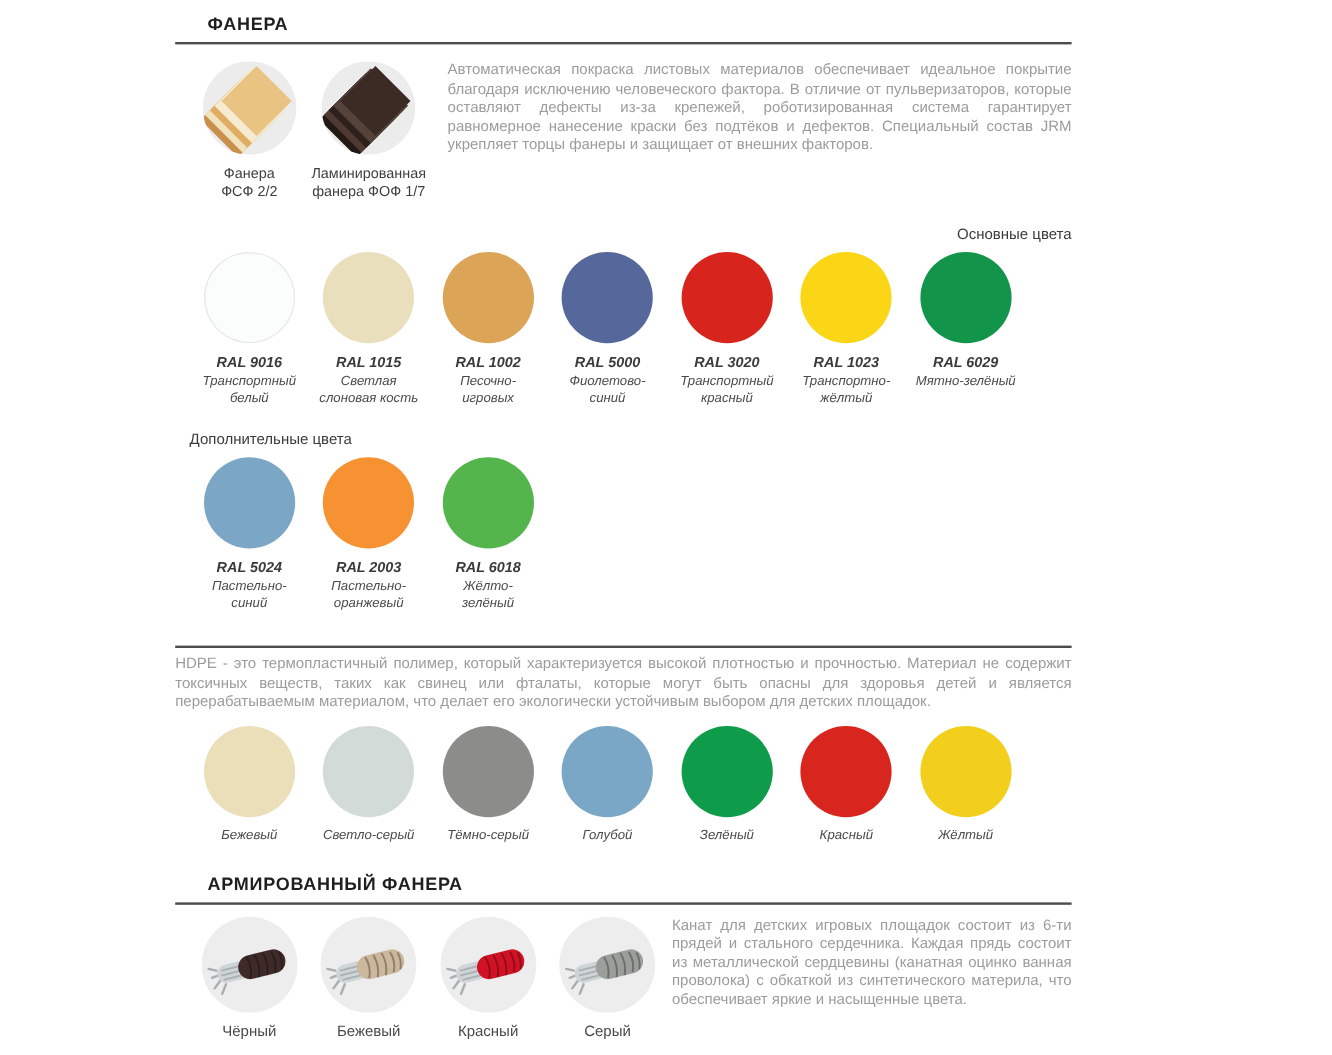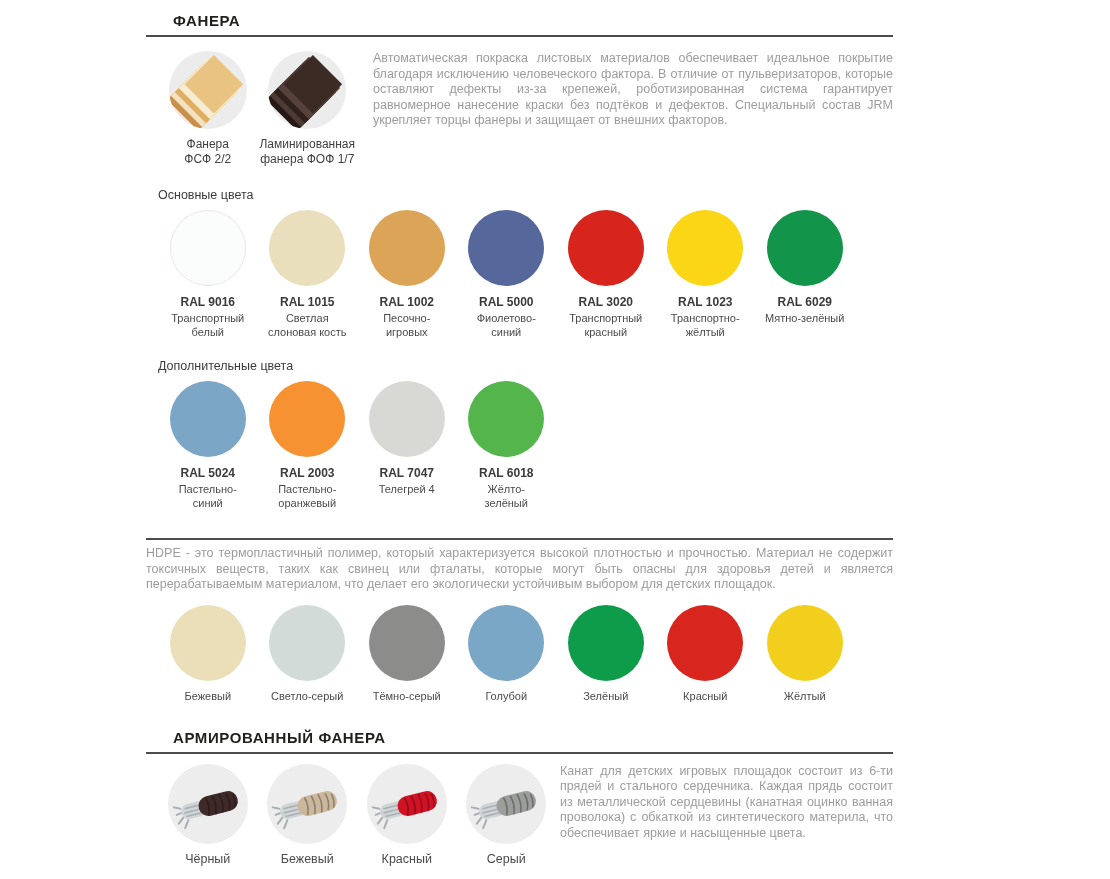--- a/index.html
+++ b/index.html
@@ -18,41 +18,41 @@
   }
   .sec-rule { border-bottom: 2px solid #4c4c4c; }
 
   
   .para {
     font-size: 12.5px; line-height: 15.5px; color: #9c9c9c;
     text-align: justify;
   }
 
   
-  .row { display: flex; margin-left: 12px; }
+  .row { display: flex; margin-left: 12px; font-style: italic; }
   .cell { width: 99.5px; text-align: center; flex: 0 0 99.5px; }
   .swatch { width: 76px; height: 76px; border-radius: 50%; margin: 0 auto; }
   .swatch.ringed { box-shadow: inset 0 0 0 1px #e6e9e9; }
   .code { font-weight: 700; font-size: 12px; color: #3a3a3a; margin-top: 9px; }
   .cname { font-size: 11px; color: #4a4a4a; line-height: 14px; margin-top: 2px; white-space: pre-line; }
 
   
   .sec1-body { display: flex; margin-top: 14px; }
   .sample-cells { display: flex; margin-left: 12px; }
   .sample-label { font-size: 12px; color: #3f3f3f; line-height: 14.5px; white-space: pre-line; margin-top: 8px; }
   .sec1-para { width: 520px; margin-left: auto; }
   .sub-label { font-size: 12.5px; color: #3b3b3b; margin: 0 0 8px 12px; }
 
   
   .sec3-body { display: flex; margin-top: 10px; }
   .rope-cells { display: flex; margin-left: 12px; }
   .rope-label { font-size: 12.5px; color: #4a4a4a; margin-top: 8px; }
   .sec3-para { width: 333px; margin-left: 4px; }
 
-  .mt22 { margin-top: 22px; } .mt20 { margin-top: 20px; } .mt8 { margin-top: 8px; }
+  .mt22 { margin-top: 22px; text-align: right; } .mt20 { margin-top: 20px; } .mt8 { margin-top: 8px; }
   .mt28 { margin-top: 28px; } .mt12 { margin-top: 12px; }
   .mt6 { margin-top: 6px; } .mt26 { margin-top: 26px; }
   .pad-top { padding-top: 12px; }
   svg { display: block; margin: 0 auto; }
 </style>
 </head>
 <body>
 
 <div class="content">
 
@@ -161,25 +161,20 @@
         <div class="cname">Пастельно-
 синий</div>
       </div>
       <div class="cell">
         <div class="swatch" style="background-color: rgb(247, 146, 51);"></div>
         <div class="code">RAL 2003</div>
         <div class="cname">Пастельно-
 оранжевый</div>
       </div>
       <div class="cell">
-        <div class="swatch" style="background-color: rgb(216, 216, 213);"></div>
-        <div class="code">RAL 7047</div>
-        <div class="cname">Телегрей 4</div>
-      </div>
-      <div class="cell">
         <div class="swatch" style="background-color: rgb(85, 181, 77);"></div>
         <div class="code">RAL 6018</div>
         <div class="cname">Жёлто-
 зелёный</div>
       </div>
     </div>
   </div>
 
   <div class="mt28">
     <div class="sec-rule"></div>

